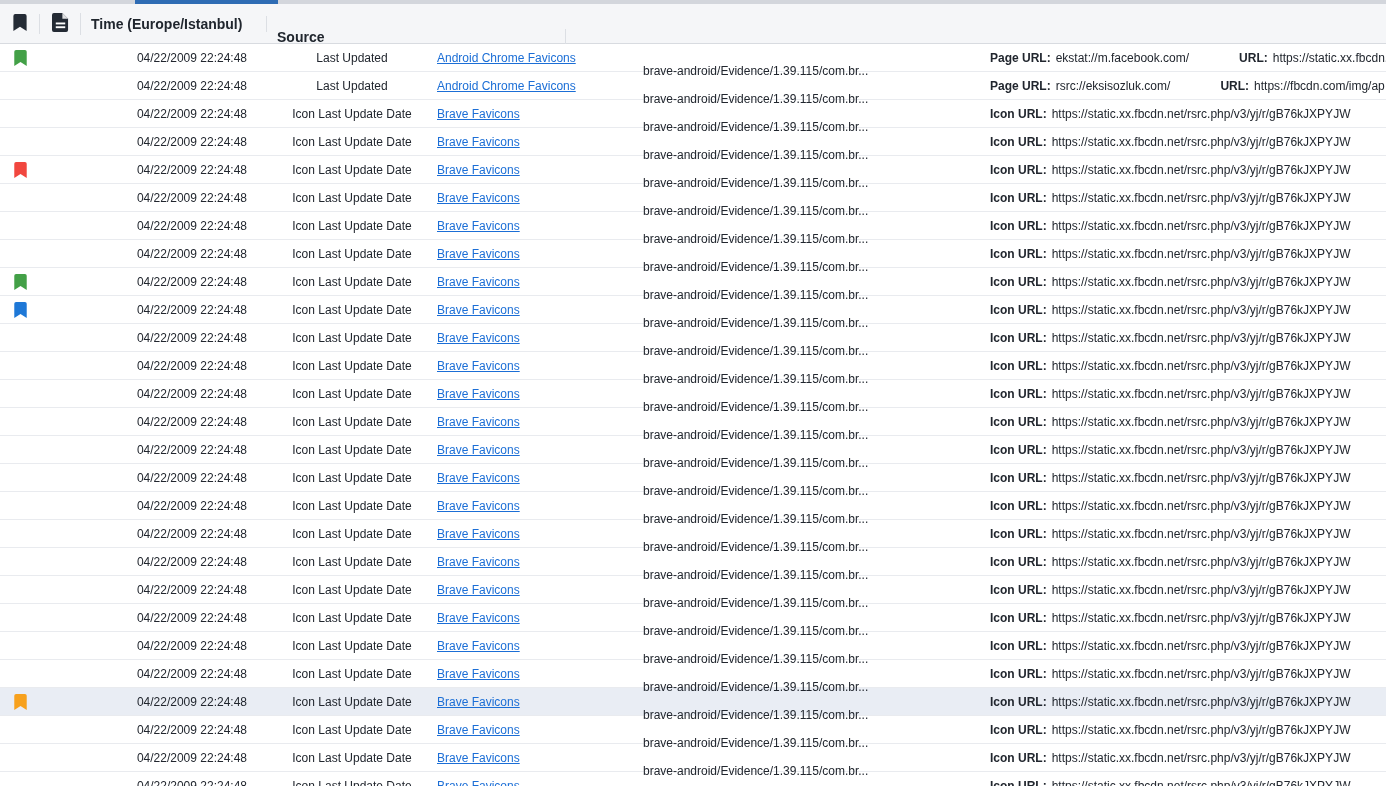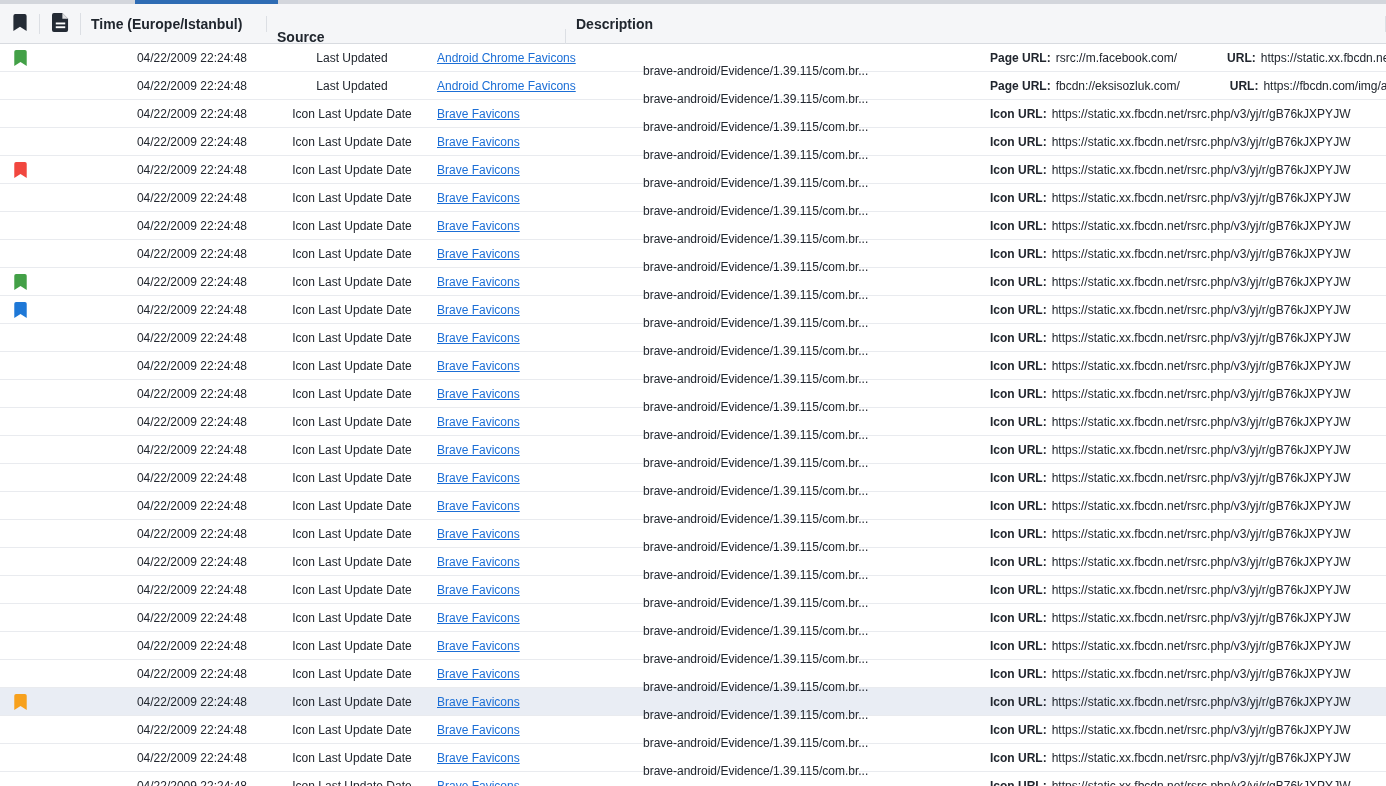--- a/index.html
+++ b/index.html
@@ -77,53 +77,52 @@
         <svg width="17" height="19" viewBox="0 0 18 20">
           <path d="M2 0 h9 l6 6 v12 a2 2 0 0 1 -2 2 H2 a2 2 0 0 1 -2 -2 V2 a2 2 0 0 1 2 -2 z" fill="#242b35"></path>
           <path d="M11 0 l6 6 h-6 z" fill="#ffffff" opacity="0.85"></path>
           <rect x="4" y="10" width="10" height="2" fill="#ffffff"></rect>
           <rect x="4" y="14" width="10" height="2" fill="#ffffff"></rect>
         </svg>
       </span>
     </div>
     <div class="header-cell c-time">Time (Europe/Istanbul)</div>
     <div class="header-cell c-src">Source</div>
-    <div class="header-cell c-desc">Description</div>
   </div>
 
   <div class="table-body">
       <div class="row">
         <div class="cell c-flag">
           <svg width="13" height="16" viewBox="0 0 14 18">
             <path d="M2 0 h10 a2 2 0 0 1 2 2 v16 l-7 -4.6 L0 18 V2 a2 2 0 0 1 2 -2 z" fill="#43a047"></path>
           </svg>
         </div>
         <div class="cell c-doc"></div>
         <div class="cell c-time">04/22/2009 22:24:48</div>
         <div class="cell c-tdesc">Last Updated</div>
         <div class="cell c-art">
           <span class="artifact-link">Android Chrome Favicons</span>
         </div>
         <div class="cell c-src">brave-android/Evidence/1.39.115/com.br...</div>
         <div class="cell c-desc">
-          <span class="desc-pair"><span class="desc-label">Page URL:</span><span>rsrc://m.facebook.com/</span></span>
+          <span class="desc-pair"><span class="desc-label">Page URL:</span><span>ekstat://m.facebook.com/</span></span>
           <span class="desc-pair"><span class="desc-label">URL:</span><span>https://static.xx.fbcdn.net</span></span>
         </div>
       </div>
       <div class="row">
         <div class="cell c-flag"></div>
         <div class="cell c-doc"></div>
         <div class="cell c-time">04/22/2009 22:24:48</div>
         <div class="cell c-tdesc">Last Updated</div>
         <div class="cell c-art">
           <span class="artifact-link">Android Chrome Favicons</span>
         </div>
         <div class="cell c-src">brave-android/Evidence/1.39.115/com.br...</div>
         <div class="cell c-desc">
-          <span class="desc-pair"><span class="desc-label">Page URL:</span><span>fbcdn://eksisozluk.com/</span></span>
+          <span class="desc-pair"><span class="desc-label">Page URL:</span><span>rsrc://eksisozluk.com/</span></span>
           <span class="desc-pair"><span class="desc-label">URL:</span><span>https://fbcdn.com/img/ap</span></span>
         </div>
       </div>
       <div class="row">
         <div class="cell c-flag"></div>
         <div class="cell c-doc"></div>
         <div class="cell c-time">04/22/2009 22:24:48</div>
         <div class="cell c-tdesc">Icon Last Update Date</div>
         <div class="cell c-art">
           <span class="artifact-link">Brave Favicons</span>

